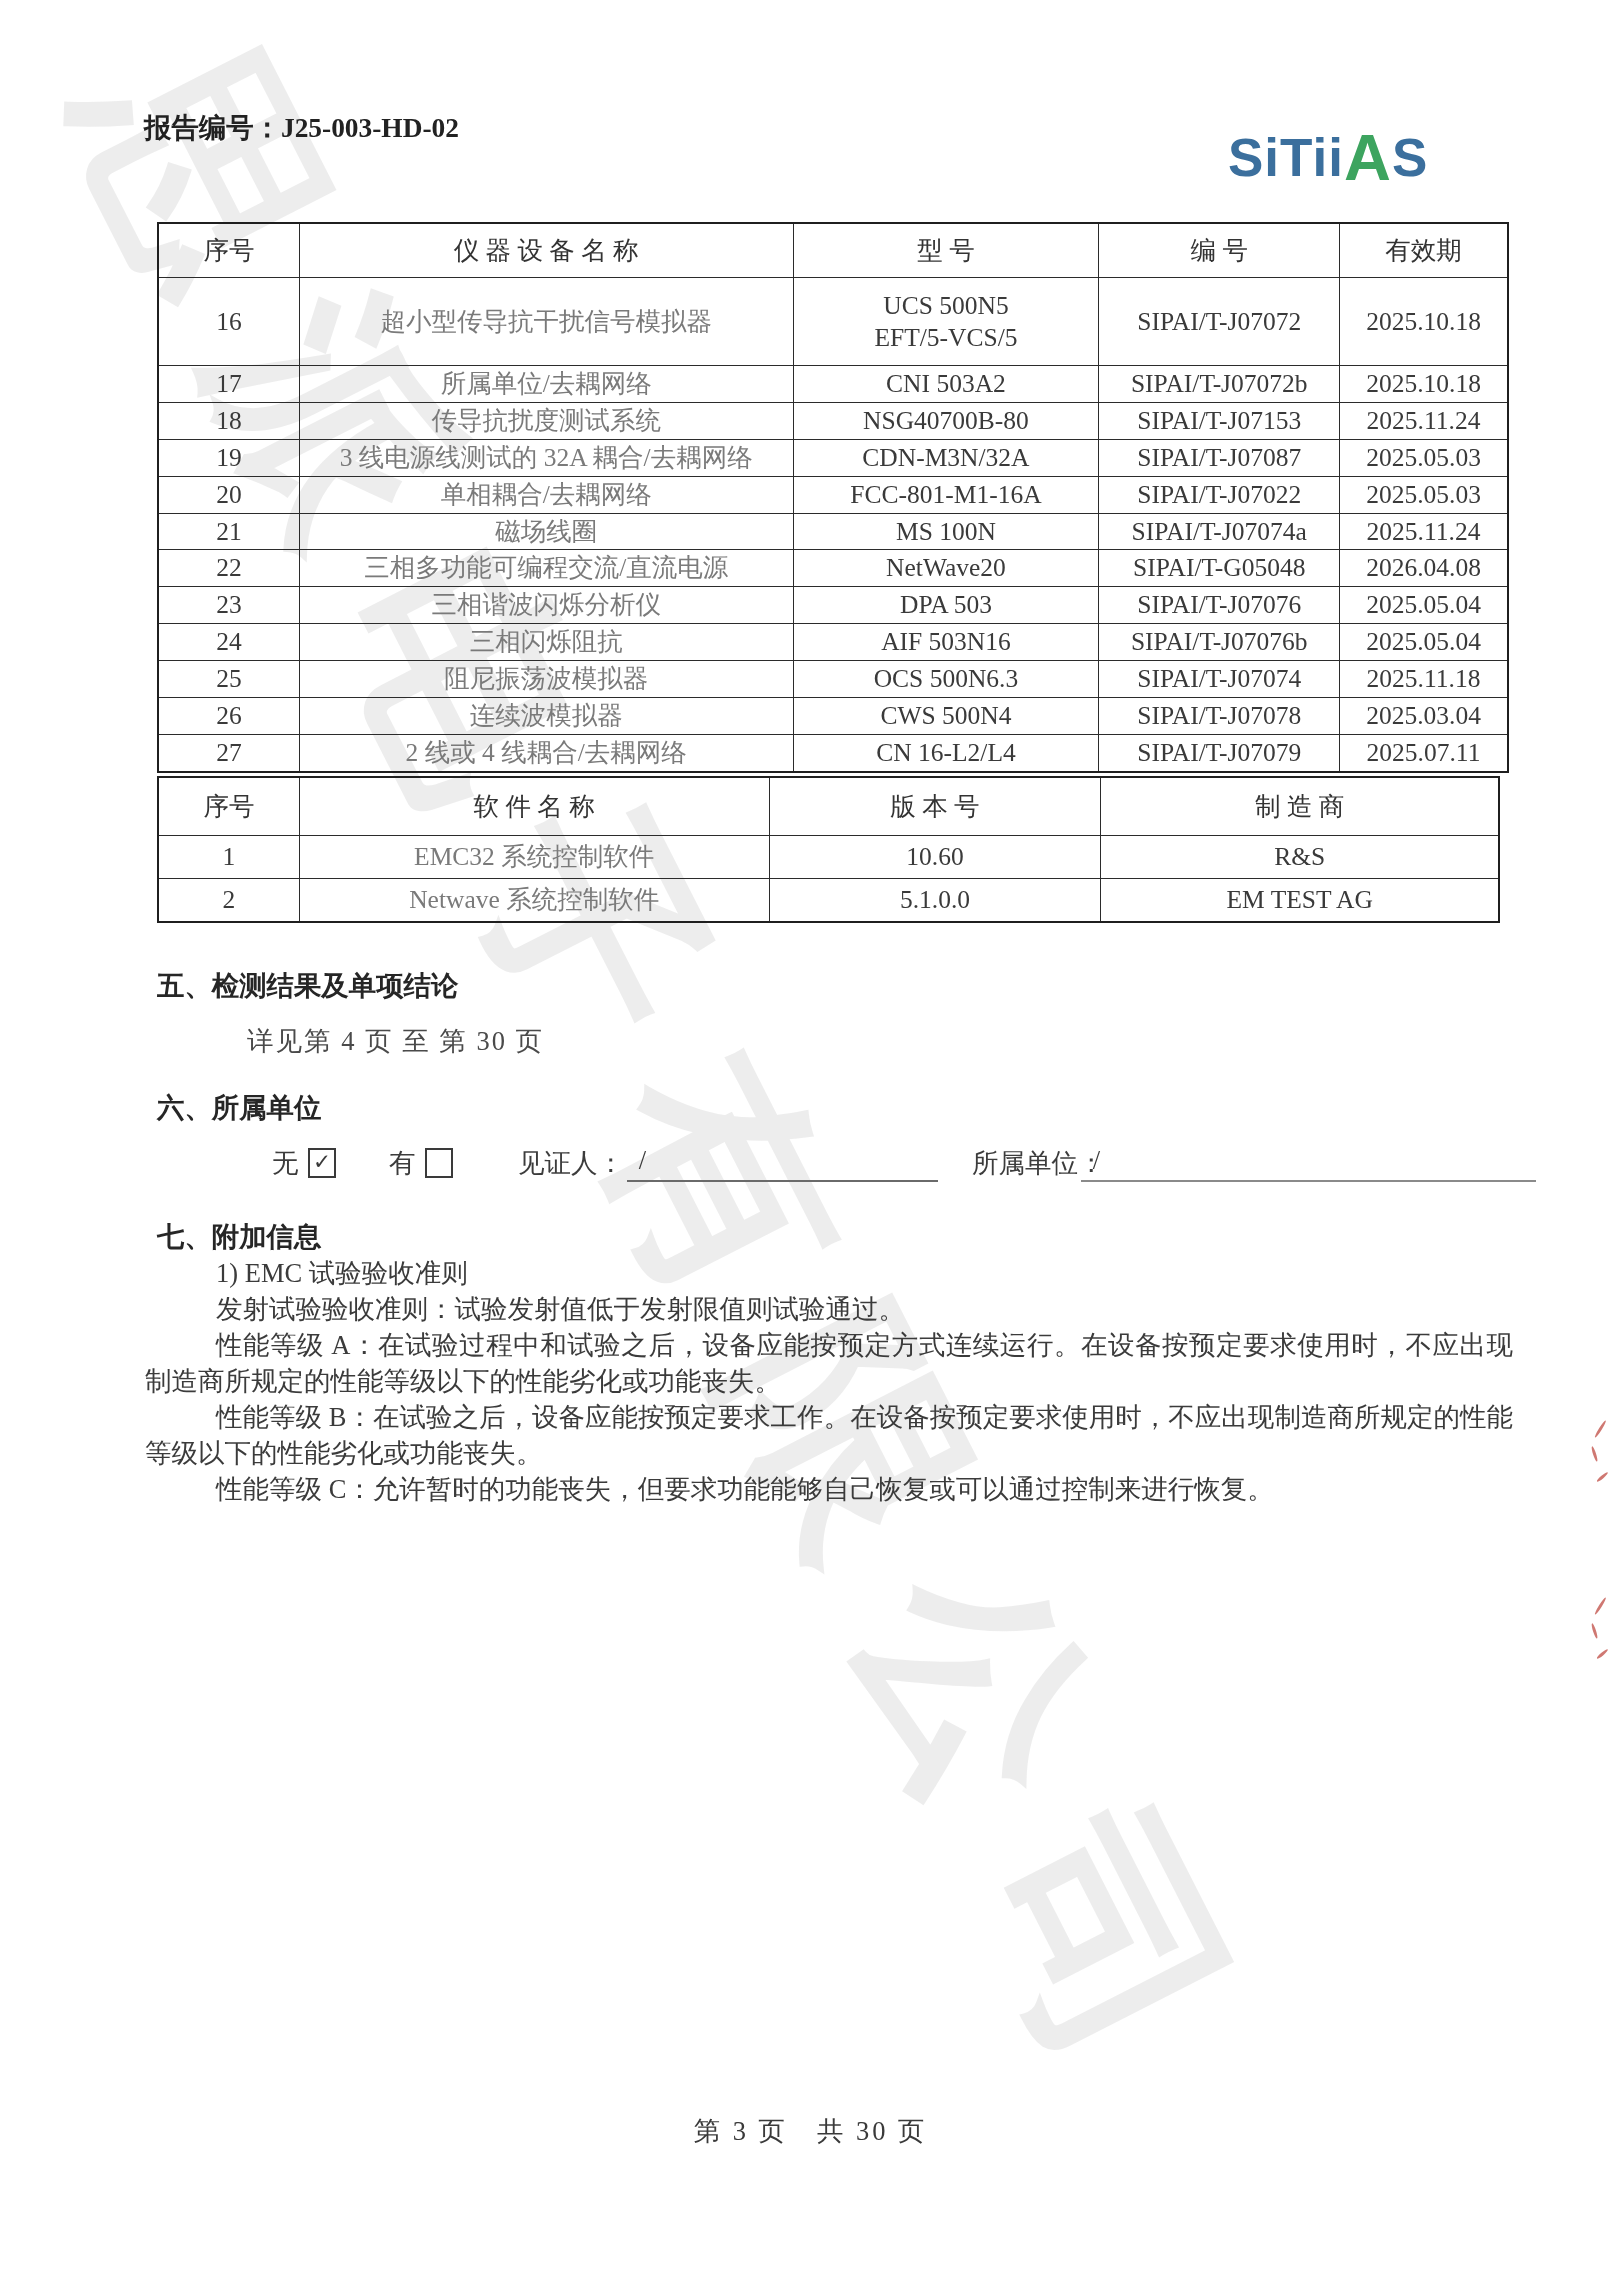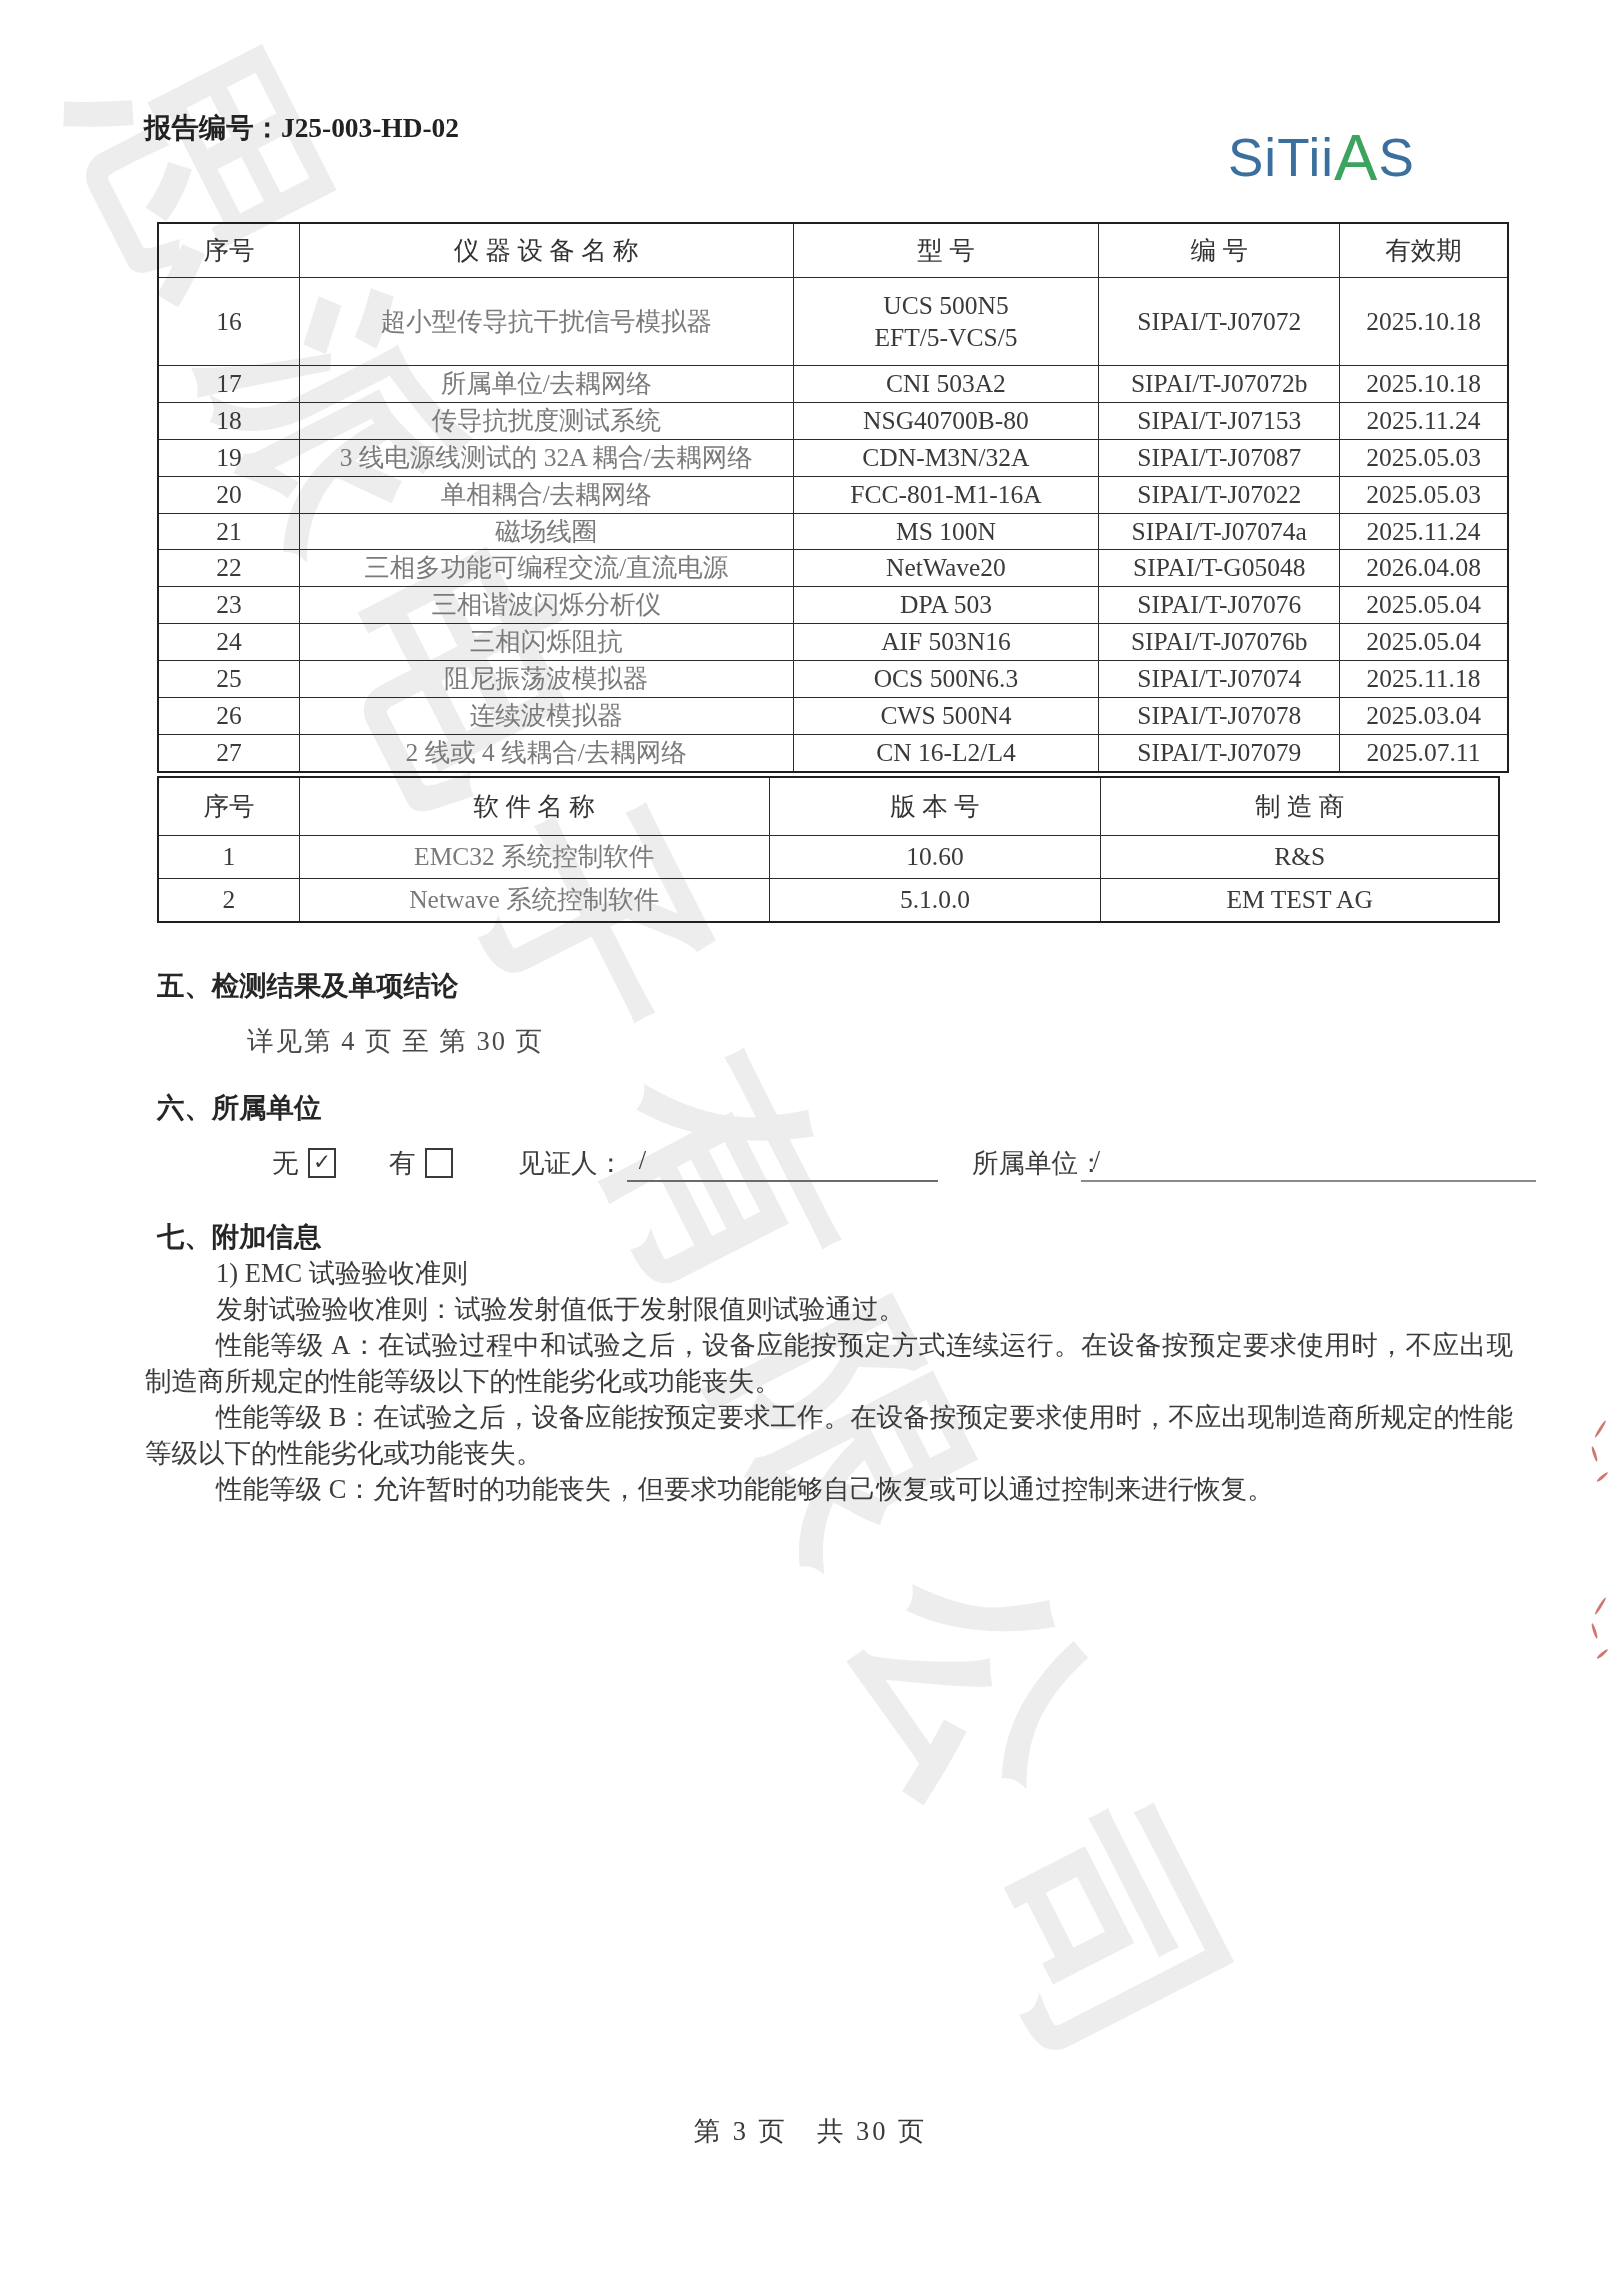--- a/index.html
+++ b/index.html
@@ -25,21 +25,21 @@
   }
 
   
   .report-label{
     position:absolute;left:144px;top:110px;
     font-size:27.4px;font-weight:bold;color:#222;
   }
   .logo{
     position:absolute;left:1228px;top:125px;
     font-family:"Liberation Sans","DejaVu Sans",sans-serif;
-    font-weight:400;font-size:53px;letter-spacing:1px;
+    font-weight:700;font-size:53px;letter-spacing:1px;
     line-height:1;
   }
   .logo .lg-blue{color:#3b6f9d;}
   .logo .lg-green{color:#3da45f;font-size:65px;vertical-align:-3.9px;}
 
   
   table{border-collapse:collapse;table-layout:fixed;background:transparent;position:absolute;z-index:1;}
   th,td{
     border:1.5px solid #2b2b2b;
     text-align:center;vertical-align:middle;

